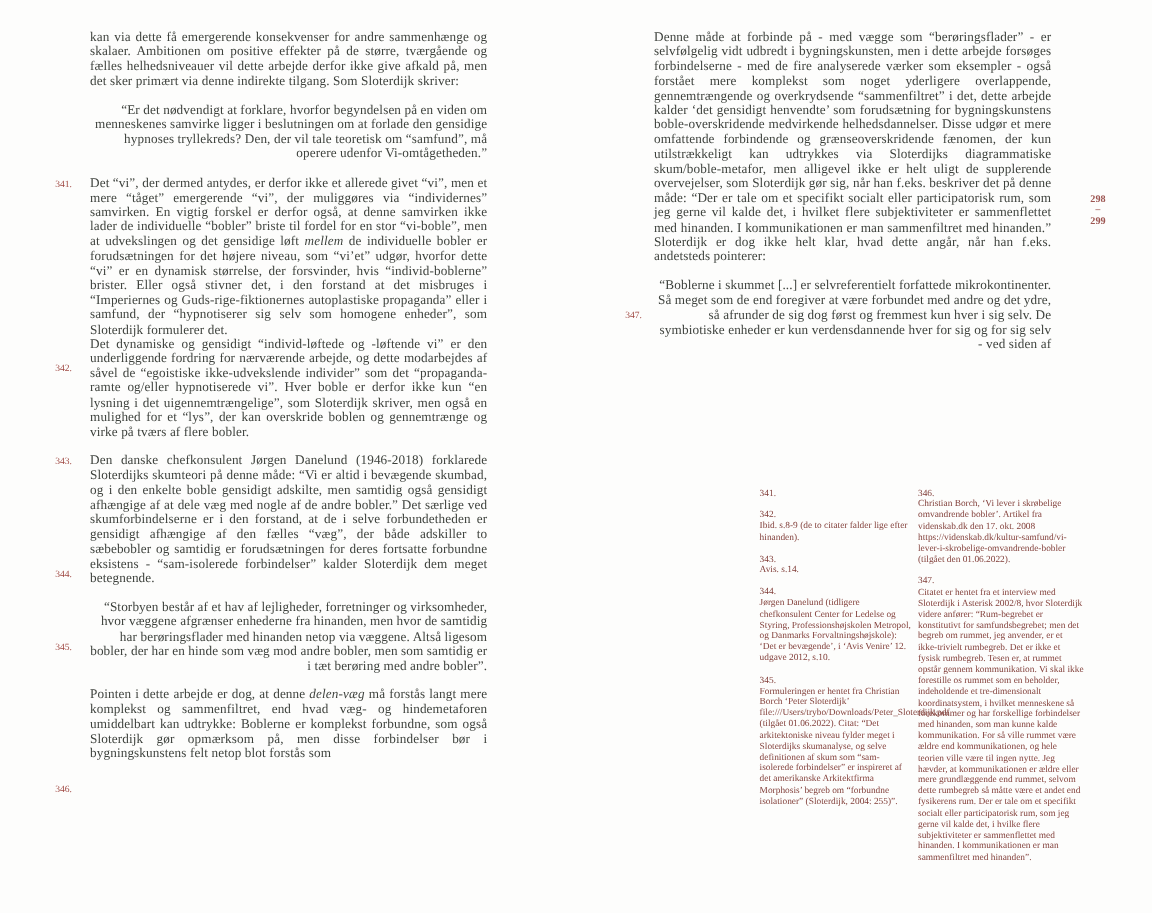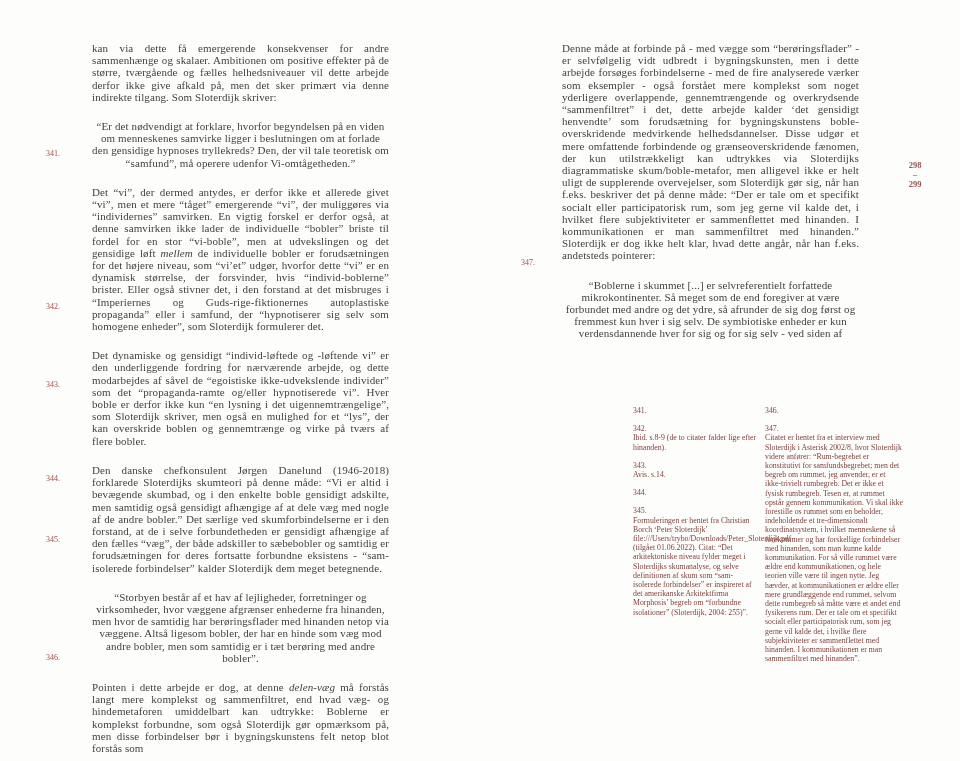--- a/index.html
+++ b/index.html
@@ -15,22 +15,22 @@
     overflow: hidden;
   }
   .text-col {
     position: absolute;
     width: 331px;
     color: #3e423d;
     font-size: 11px;
     line-height: 12.2px;
     letter-spacing: 0.1px;
   }
-  .text-col p { margin: 17px; text-align: justify; }
-  .text-col p.quote { text-align: center; }
+  .text-col p { margin: 0; text-align: justify; }
+  .text-col p.quote { text-align: right; }
   .text-col p.spaced { margin-top: 12px; }
   .margin-note {
     position: absolute;
     left: 30px;
     width: 30px;
     text-align: right;
     color: #a04a44;
     font-size: 8px;
     line-height: 9px;
   }
@@ -90,29 +90,31 @@
       <div class="fn">
         <div class="fn-num">342.</div>
         <div class="fn-text">Ibid. s.8-9 (de to citater falder lige efter hinanden).</div>
       </div>
       <div class="fn">
         <div class="fn-num">343.</div>
         <div class="fn-text">Avis. s.14.</div>
       </div>
       <div class="fn">
         <div class="fn-num">344.</div>
+        <div class="fn-text">Jørgen Danelund (tidligere chefkonsulent Center for Ledelse og Styring, Professionshøjskolen Metropol, og Danmarks Forvaltningshøjskole): ‘Det er bevægende’, i ‘Avis Venire’ 12. udgave 2012, s.10.</div>
       </div>
       <div class="fn">
         <div class="fn-num">345.</div>
         <div class="fn-text">Formuleringen er hentet fra Christian Borch ‘Peter Sloterdijk’ file:///Users/trybo/Downloads/Peter_Sloterdijk.pdf (tilgået 01.06.2022). Citat: “Det arkitektoniske niveau fylder meget i Sloterdijks skumanalyse, og selve definitionen af skum som “sam-isolerede forbindelser” er inspireret af det amerikanske Arkitektfirma Morphosis’ begreb om “forbundne isolationer” (Sloterdijk, 2004: 255)”.</div>
       </div>
     </div>
   <div class="fncol" style="left:765px;top:406px;width:138px">
       <div class="fn">
         <div class="fn-num">346.</div>
+        <div class="fn-text">Christian Borch, ‘Vi lever i skrøbelige omvandrende bobler’. Artikel fra videnskab.dk den 17. okt. 2008 https://videnskab.dk/kultur-samfund/vi-lever-i-skrobelige-omvandrende-bobler (tilgået den 01.06.2022).</div>
       </div>
       <div class="fn">
         <div class="fn-num">347.</div>
         <div class="fn-text">Citatet er hentet fra et interview med Sloterdijk i Asterisk 2002/8, hvor Sloterdijk videre anfører: “Rum-begrebet er konstitutivt for samfundsbegrebet; men det begreb om rummet, jeg anvender, er et ikke-trivielt rumbegreb. Det er ikke et fysisk rumbegreb. Tesen er, at rummet opstår gennem kommunikation. Vi skal ikke forestille os rummet som en beholder, indeholdende et tre-dimensionalt koordinatsystem, i hvilket menneskene så forekommer og har forskellige forbindelser med hinanden, som man kunne kalde kommunikation. For så ville rummet være ældre end kommunikationen, og hele teorien ville være til ingen nytte. Jeg hævder, at kommunikationen er ældre eller mere grundlæggende end rummet, selvom dette rumbegreb så måtte være et andet end fysikerens rum. Der er tale om et specifikt socialt eller participatorisk rum, som jeg gerne vil kalde det, i hvilke flere subjektiviteter er sammenflettet med hinanden. I kommunikationen er man sammenfiltret med hinanden”.</div>
       </div>
     </div>
 
   <div class="page-numbers">
     <div>298</div>
     <div class="pn-dash">–</div>

